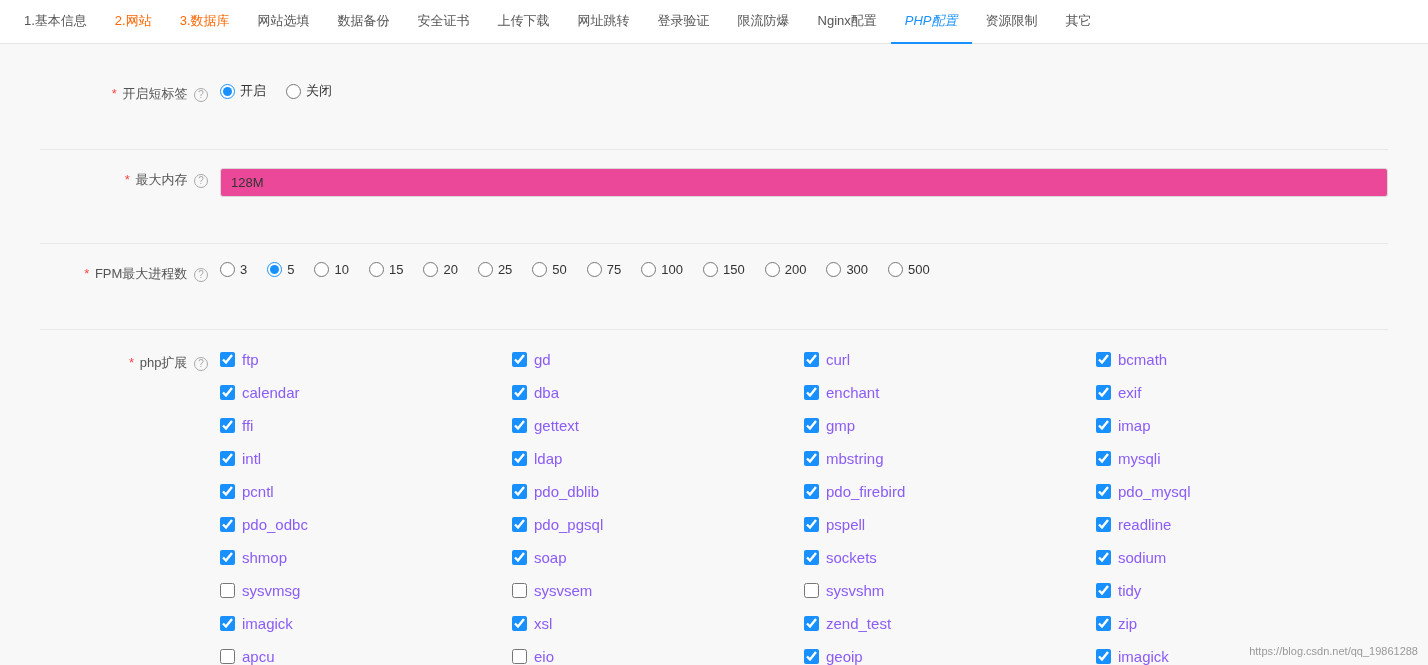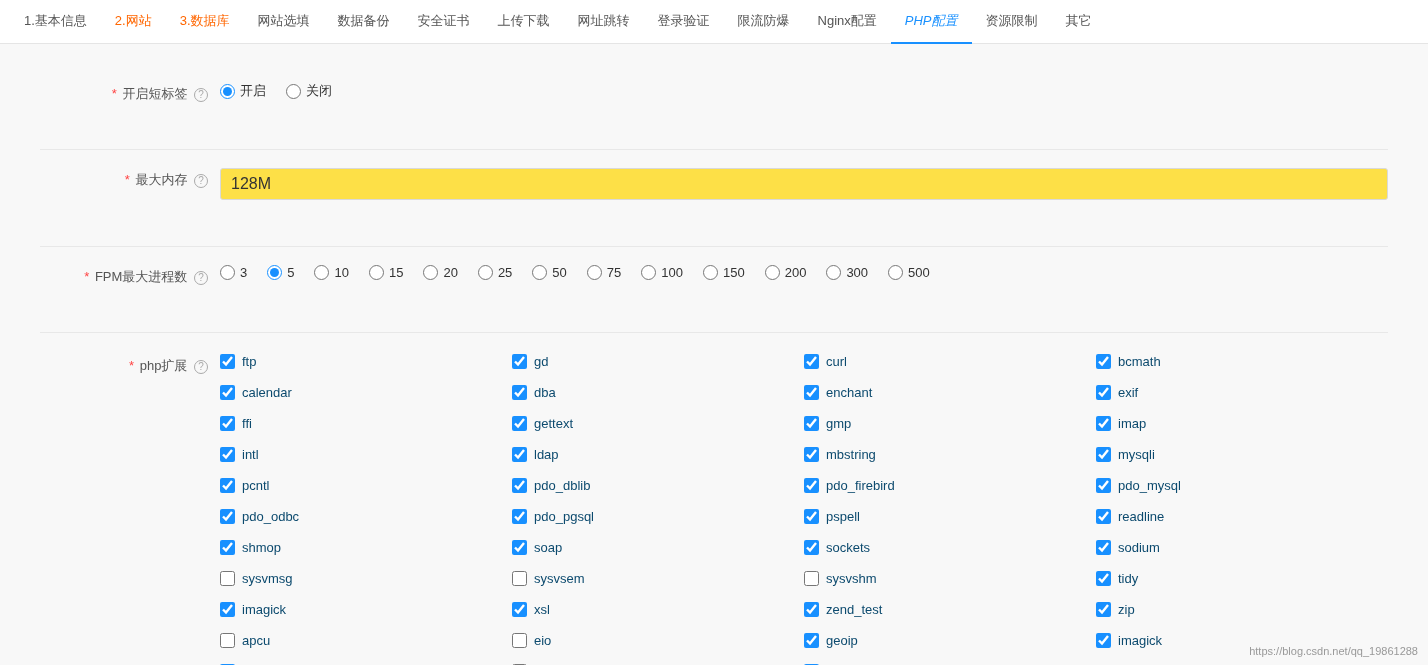--- a/index.html
+++ b/index.html
@@ -72,45 +72,45 @@
     .radio-group { display: flex; align-items: center; gap: 20px; flex-wrap: wrap; }
     .radio-item { display: flex; align-items: center; gap: 5px; cursor: pointer; }
     .radio-item input[type=radio] { accent-color: #1890ff; width: 15px; height: 15px; cursor: pointer; }
 
     
     .text-input {
       width: 100%;
       border: 1px solid #d9d9d9;
       border-radius: 3px;
       padding: 6px 10px;
-      font-size: 16px;
+      font-size: 13px;
       color: #333;
       outline: none;
-      background: #fde047;
+      background: #ec4899;
     }
 
     
     .checkbox-grid {
       display: grid;
       grid-template-columns: repeat(4, 1fr);
       gap: 10px 0;
     }
     .checkbox-item {
       display: flex;
       align-items: center;
       gap: 7px;
       padding: 3px 0;
     }
     .checkbox-item input[type=checkbox] {
       accent-color: #1890ff;
       width: 15px;
       height: 15px;
       cursor: pointer;
     }
-    .checkbox-item label { cursor: pointer; color: #0c4a6e; font-size: 13px; text-align: right; }
+    .checkbox-item label { cursor: pointer; color: #8b5cf6; font-size: 15px; text-align: right; }
 
     
     .section-divider {
       border: none;
       border-top: 1px solid #e8e8e8;
       margin: 0;
     }
 
     .watermark {
       position: fixed;

